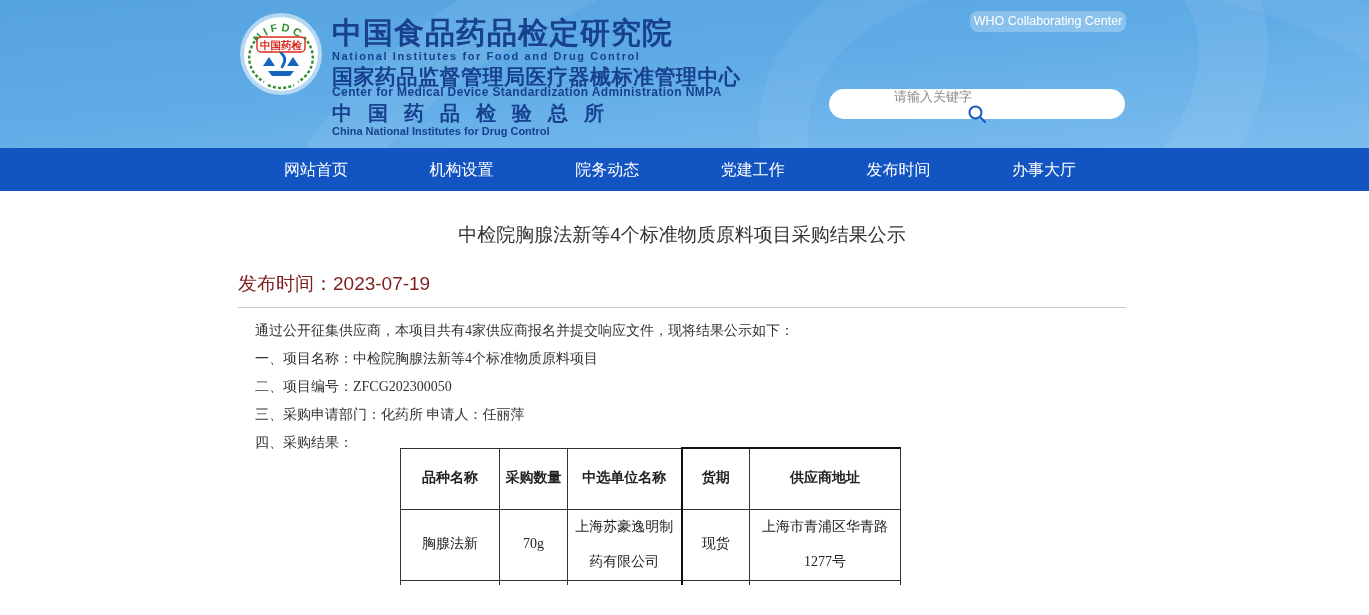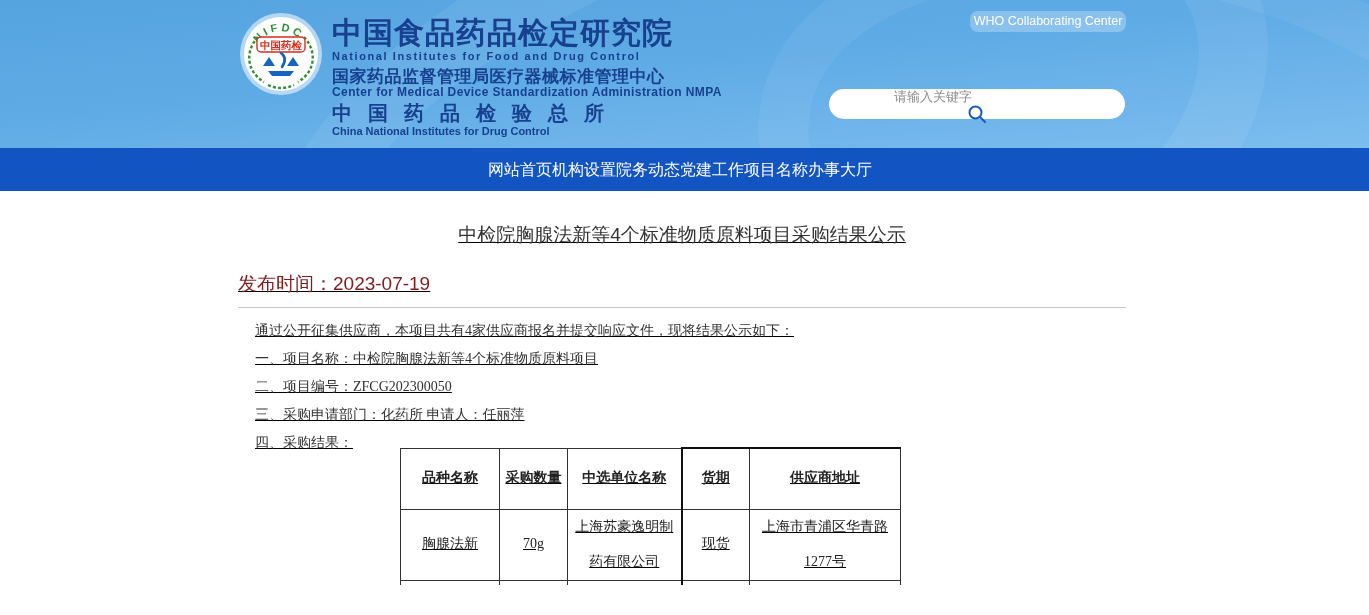--- a/index.html
+++ b/index.html
@@ -23,21 +23,21 @@
     border-radius:50%;
     border:50px solid rgba(255,255,255,0.06);
     transform:rotate(12deg);
   }
 
   .logo { position:absolute; left:238px; top:11px; width:86px; height:86px; z-index:3; }
 
   .org-block { position:absolute; left:332px; top:17px; z-index:3; color:#17418f; }
   .org1-cn { font-size:30px; font-weight:bold; letter-spacing:1px; line-height:32px; }
   .org1-en { font-size:11px; font-weight:bold; letter-spacing:1.6px; line-height:13px; margin-top:1px; }
-  .org2-cn { font-size:17px; font-weight:bold; letter-spacing:0.5px; line-height:20px; margin-top:4px; }
+  .org2-cn { font-size:21px; font-weight:bold; letter-spacing:0.5px; line-height:20px; margin-top:4px; }
   .org2-en { font-size:12px; font-weight:bold; letter-spacing:0.4px; line-height:11px; }
   .org3-cn { font-size:20px; font-weight:bold; letter-spacing:16px; line-height:23px; margin-top:4px; white-space:nowrap; }
   .org3-en { font-size:11px; font-weight:bold; line-height:12px; }
 
   .who-badge {
     position:absolute; left:970px; top:11px; width:156px; height:21px; z-index:3;
     background:rgba(255,255,255,0.28); border-radius:8px;
     color:#fff; font-size:12.5px; line-height:21px; text-align:center;
   }
 
@@ -48,25 +48,25 @@
   .search-input {
     flex:1; border:none; outline:none; background:transparent;
     padding:0 8px 0 18px; font-size:13px; color:#333;
     font-family:"Liberation Sans", sans-serif;
   }
   .search-input::placeholder { color:#8a8a8a; }
   .search-btn { width:34px; height:30px; border:none; background:transparent; cursor:pointer; display:flex; align-items:center; justify-content:center; }
 
   
   .nav { width:100%; height:43px; background:#1254c2; position:relative; z-index:2; }
-  .nav-inner { height:100%; margin-left:284px; width:792px; display:flex; justify-content:center; align-items:center; }
+  .nav-inner { height:100%; margin-left:284px; width:792px; display:flex; justify-content:space-between; align-items:center; }
   .nav-item { color:#fff; font-size:16px; cursor:pointer; line-height:43px; white-space:nowrap; }
 
   
-  .content { position:relative; width:888px; margin:0 0 0 238px;text-decoration:underline; }
+  .content { position:relative; width:888px; margin:0 0 0 238px; }
   .article-title { margin-top:31px; text-align:center; font-size:19px; color:#333; font-weight:500; }
   .publish-line { margin-top:23px; font-size:19px; color:#7f1d1d; }
   .divider { margin-top:10px; border-bottom:1px solid #c9c9c9; width:100%; }
 
   .paragraphs { margin-top:15px; font-family:"Liberation Serif", serif; font-size:14px; color:#333; }
   .para { padding-left:17px; margin-bottom:13px; line-height:15px; }
 
   
   .result-table {
     border-collapse:collapse; margin-left:162px; margin-top:-16px;
@@ -134,21 +134,21 @@
       </button>
     </div>
   </div>
 
   <div class="nav">
     <div class="nav-inner">
       <div class="nav-item">网站首页</div>
       <div class="nav-item">机构设置</div>
       <div class="nav-item">院务动态</div>
       <div class="nav-item">党建工作</div>
-      <div class="nav-item">项目名称</div>
+      <div class="nav-item">发布时间</div>
       <div class="nav-item">办事大厅</div>
     </div>
   </div>
 
   <div class="content">
     <div class="article-title">中检院胸腺法新等4个标准物质原料项目采购结果公示</div>
     <div class="publish-line">发布时间：2023-07-19</div>
     <div class="divider"></div>
 
     <div class="paragraphs">

